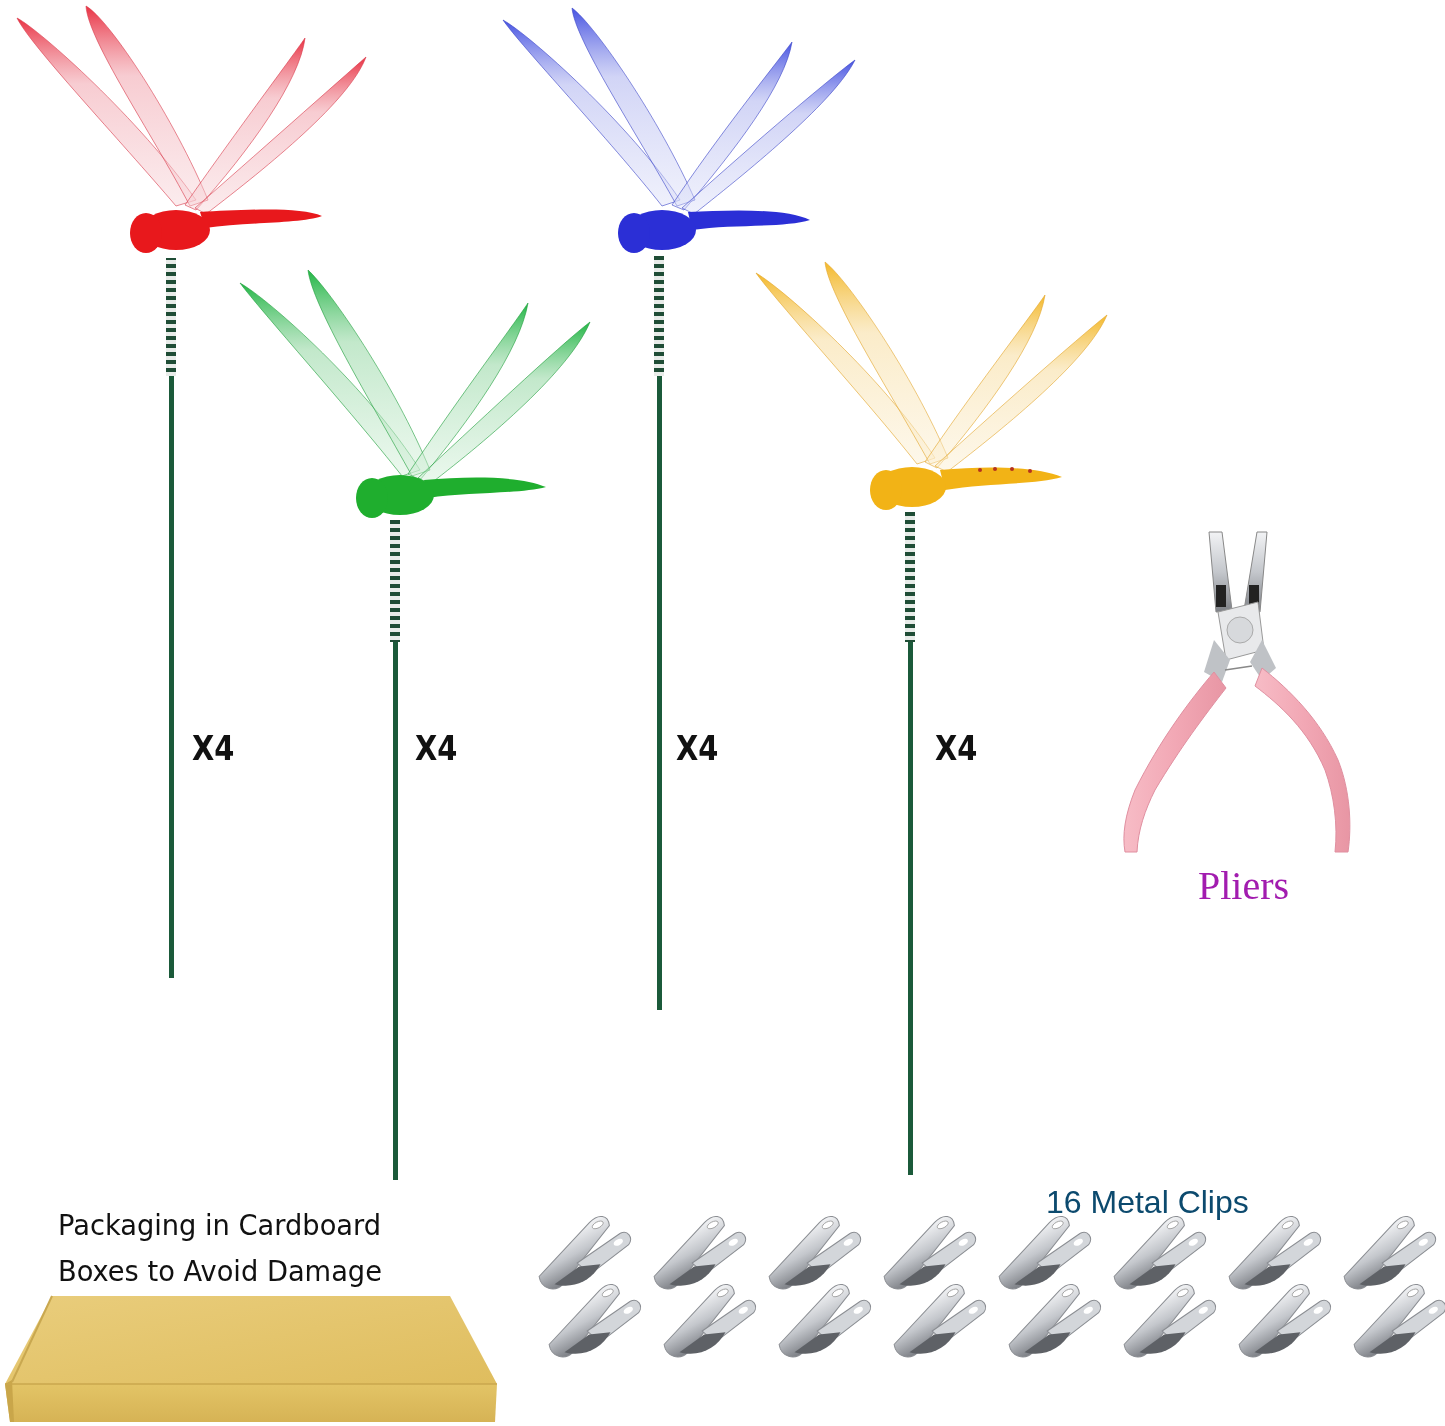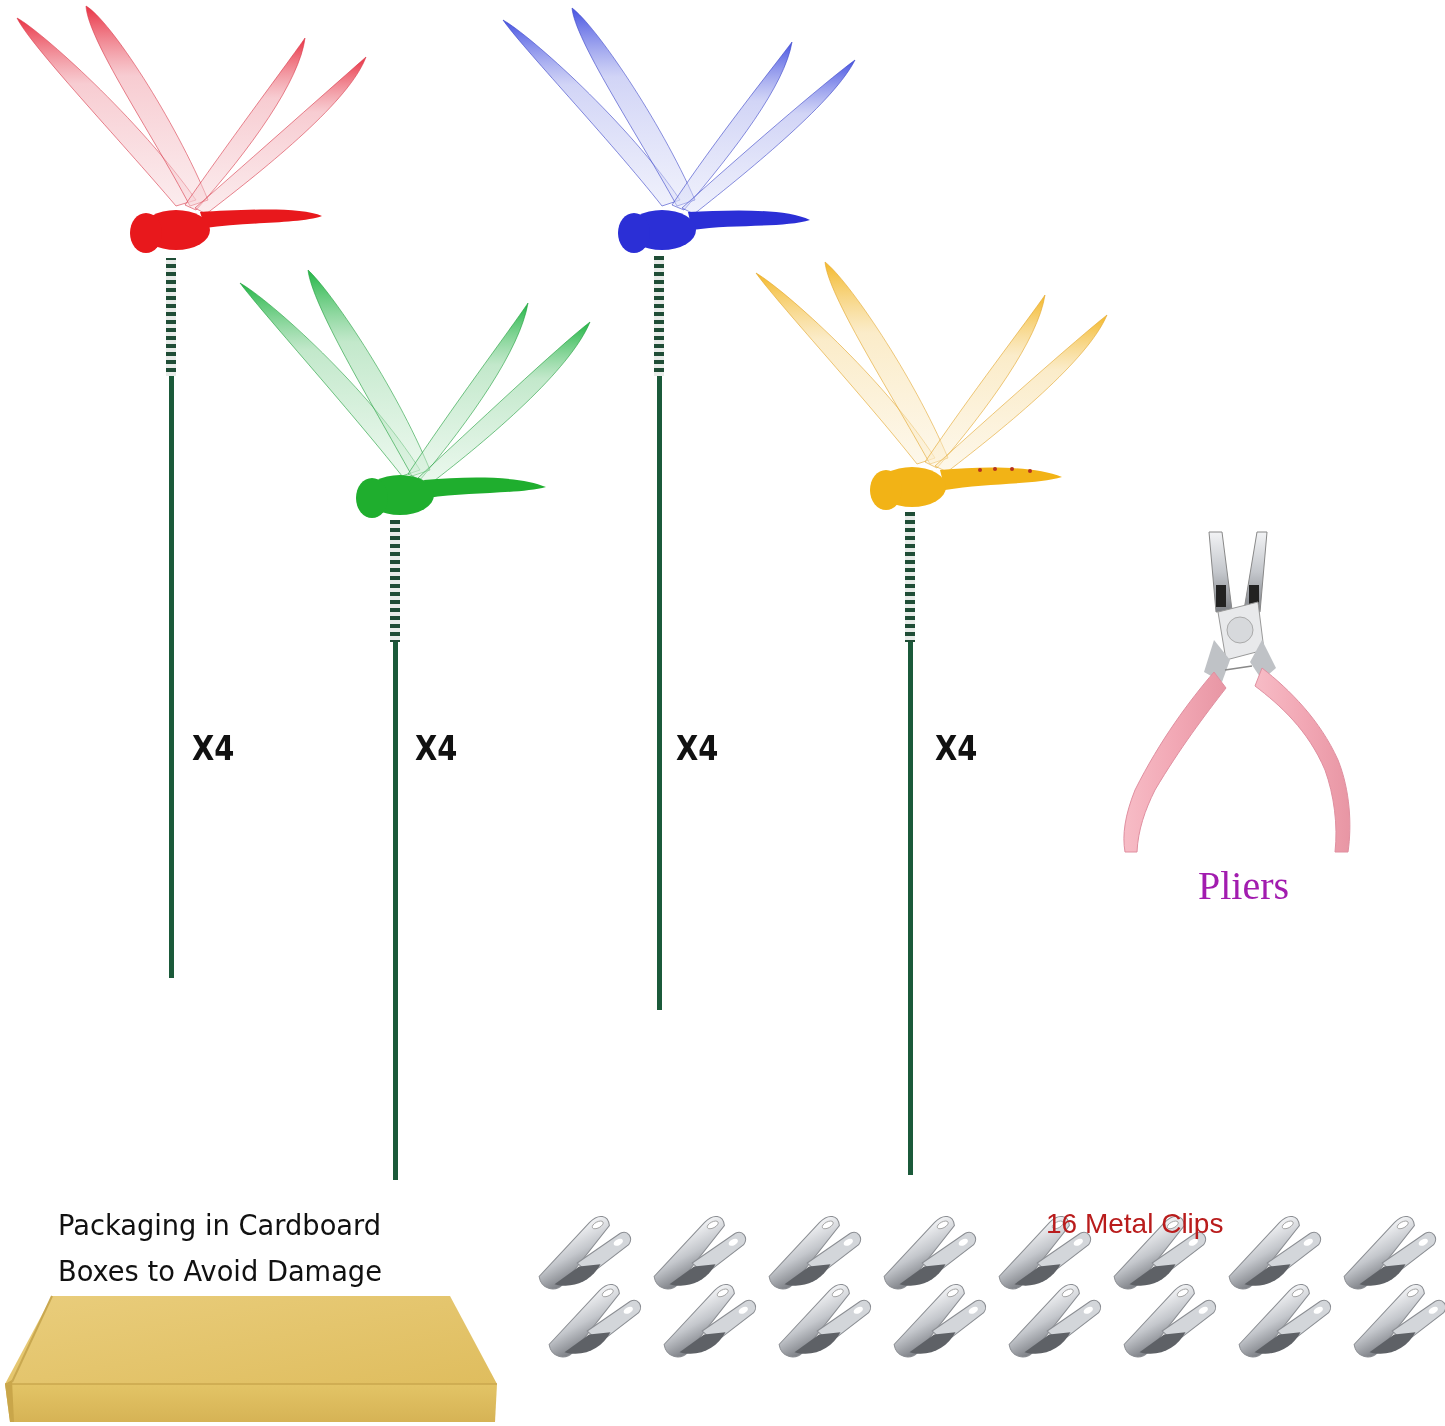--- a/index.html
+++ b/index.html
@@ -8,21 +8,21 @@
     .qty-label {
       position: absolute; font-family: "DejaVu Sans", sans-serif; font-weight: bold;
       font-size: 34px; color: #111; letter-spacing: 0px; transform: scaleX(0.85); transform-origin: left top;
     }
     .pliers-label {
       position: absolute; left: 1186px; top: 862px; font-family: Liberation Serif, serif;
       font-size: 40px; color: #a21caf; margin-left: 12px;
     }
     .clips-label {
       position: absolute; left: 1046px; top: 1184px; font-family: "Liberation Sans", sans-serif;
-      font-size: 28px; color: #b91c1c; margin-top: 24px;
+      font-size: 32px; color: #0c4a6e;
     }
     .pack-label {
       position: absolute; left: 58px; top: 1202px; width: 390px; font-family: "DejaVu Sans", sans-serif;
       font-size: 29px; line-height: 46px; color: #111; transform: scaleX(0.94); transform-origin: left top;
     }
   </style>
 </head>
 <body>
 
 <svg class="scene" viewBox="0 0 1445 1426" xmlns="http://www.w3.org/2000/svg">

